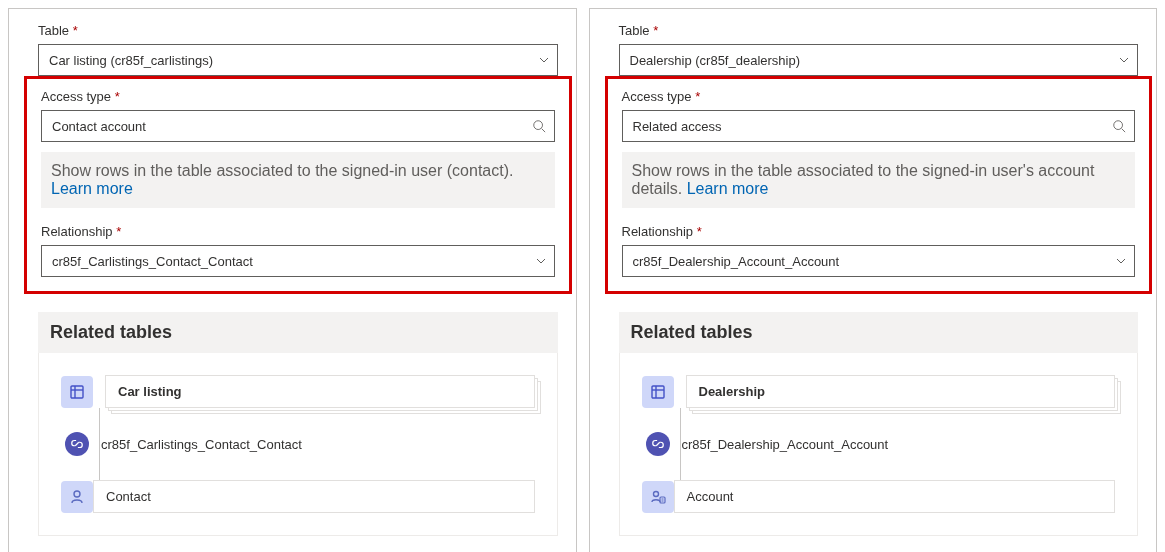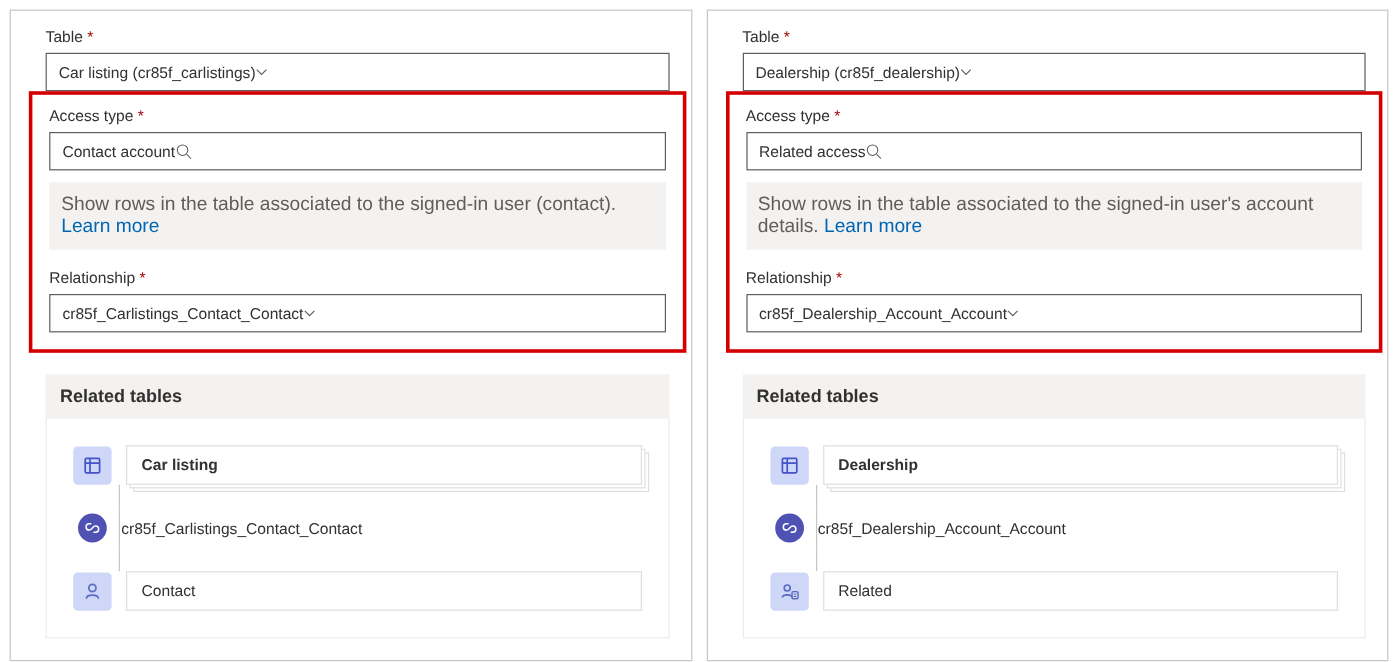--- a/index.html
+++ b/index.html
@@ -27,21 +27,21 @@
     .required::after {
       content: " *";
       color: #a80000;
     }
     .select-box, .combo-box {
       width: 100%;
       border: 1px solid #605e5c;
       height: 32px;
       display: flex;
       align-items: center;
-      justify-content: flex-start;
+      justify-content: space-between;
       padding: 0 8px 0 10px;
       font-size: 13px;
       background: #fff;
       cursor: pointer;
     }
     .chevron {
       width: 10px;
       height: 10px;
       display: inline-flex;
       align-items: center;
@@ -63,21 +63,21 @@
       color: #605e5c;
       padding: 10px 10px;
       margin-top: 10px;
       margin-bottom: 16px;
     }
     .helper-row a { color: #0065b3; text-decoration: none; cursor: pointer; }
     .related-section { margin-top: 18px; }
     .related-header {
       background: #f3f2f1;
       padding: 10px 12px;
-      font-size: 15px;
+      font-size: 18px;
       font-weight: 600;
     }
     .related-body {
       border: 1px solid #edebe9;
       border-top: none;
       padding: 22px 22px 22px 22px;
       position: relative;
     }
     .rel-row {
       display: flex;
@@ -140,21 +140,20 @@
       bottom: 0;
       width: 1px;
       background: #c8c6c4;
       z-index: 1;
     }
     .rel-mid { display: flex; align-items: center; gap: 12px; position: relative; padding: 2px 0; }
     .rel-mid .text { font-size: 13px; }
     .rel-bottom {
       display: flex;
       align-items: center;
-      gap: 12px;
       position: relative;
     }
     .rel-bottom .rel-card-inner { font-weight: 400; }
     svg { display: block; }
   </style>
 </head>
 <body>
 
 <div class="panel">
 
@@ -330,19 +329,19 @@
         <span class="rel-icon rel-icon-person">
           <svg width="16" height="16" viewBox="0 0 16 16">
               <circle cx="6" cy="5" r="2.5" fill="none" stroke="#5b6bc0" stroke-width="1.4"></circle>
               <path d="M2 13 C2 10 10 10 10 13" fill="none" stroke="#5b6bc0" stroke-width="1.4"></path>
               <rect x="10" y="8" width="5" height="6" rx="1" fill="none" stroke="#5b6bc0" stroke-width="1.2"></rect>
               <line x1="11.5" y1="10" x2="13.5" y2="10" stroke="#5b6bc0" stroke-width="1"></line>
               <line x1="11.5" y1="12" x2="13.5" y2="12" stroke="#5b6bc0" stroke-width="1"></line>
             </svg>
         </span>
         <div class="rel-card" style="flex:1;">
-          <div class="rel-card-inner">Related</div>
+          <div class="rel-card-inner">Account</div>
         </div>
       </div>
 
     </div>
   </div>
 </div>
 
 </body></html>

